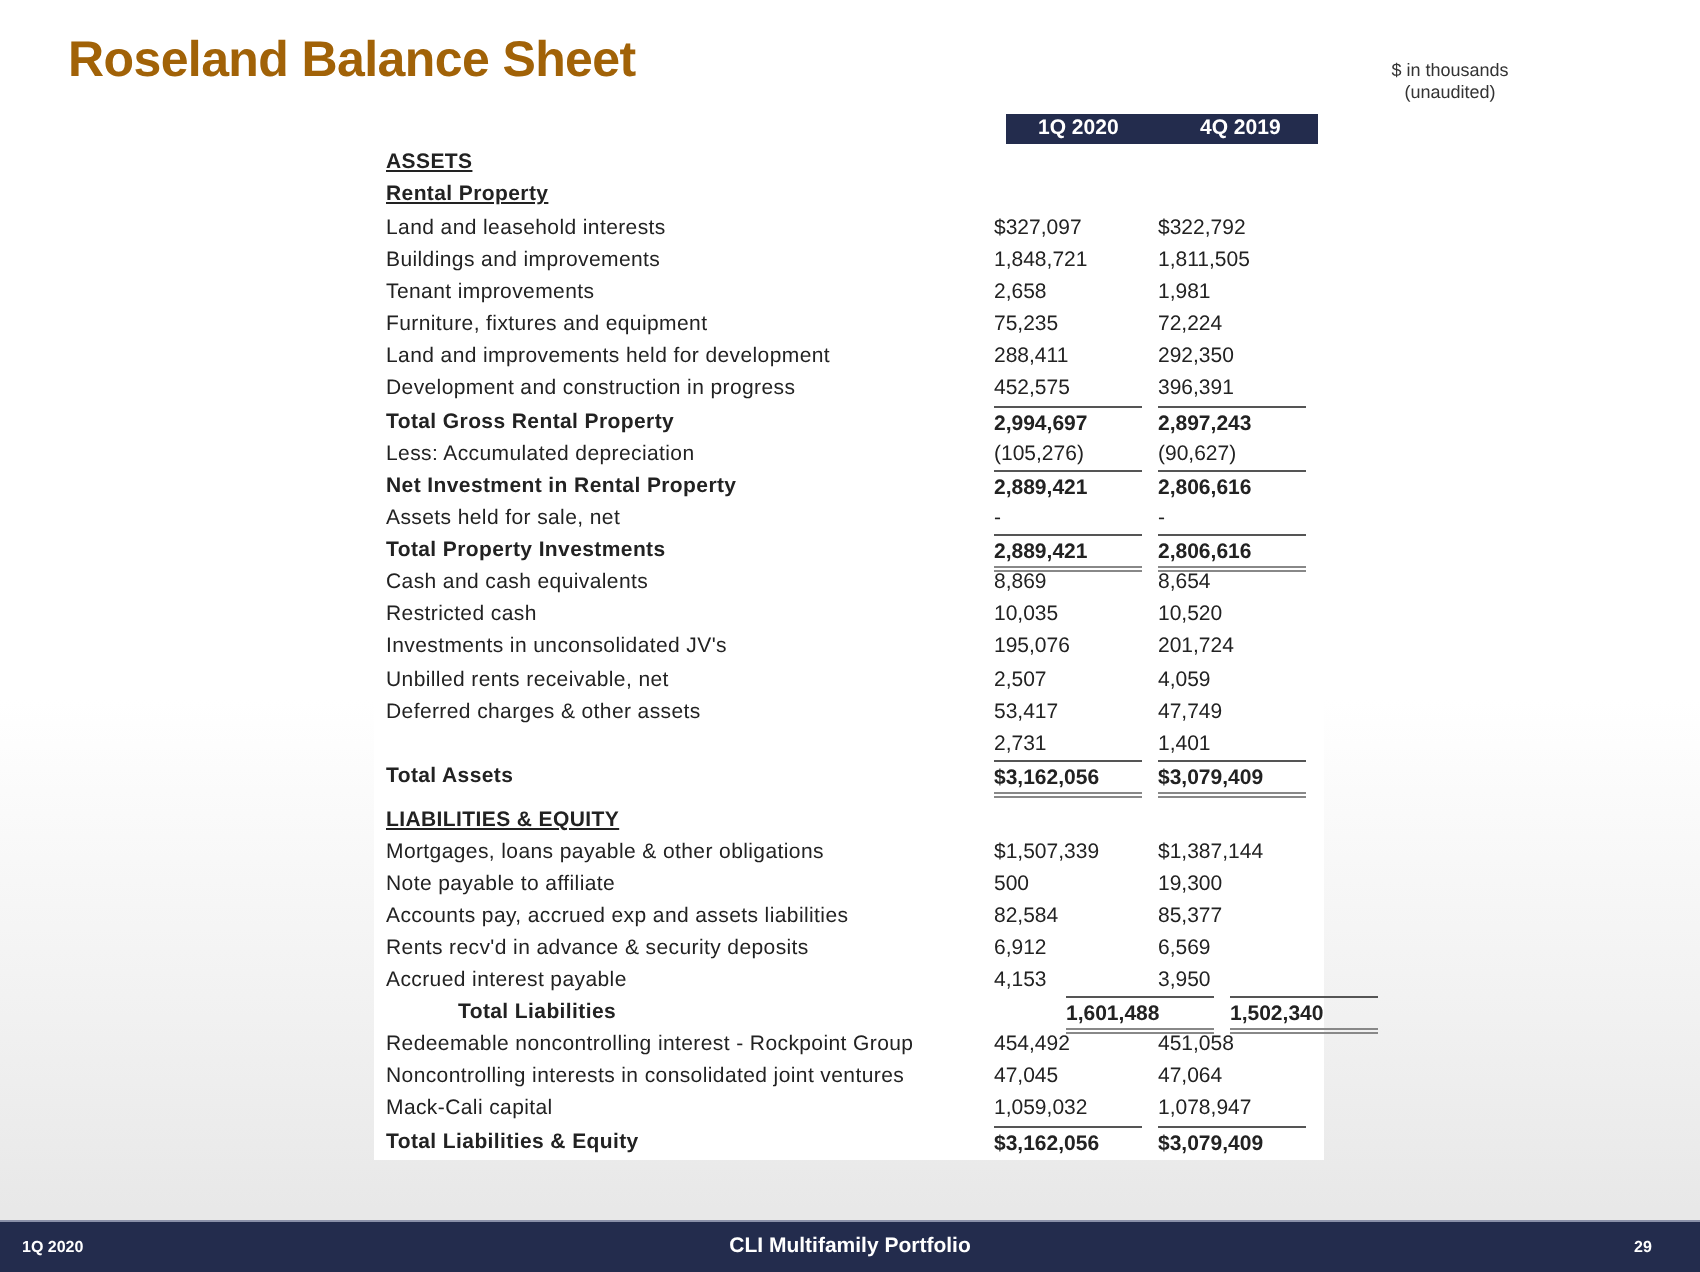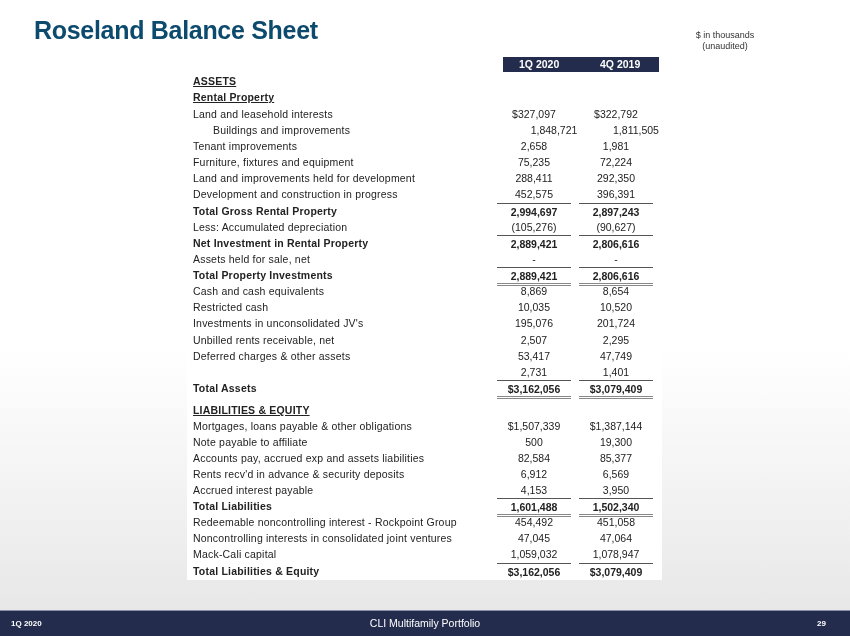--- a/index.html
+++ b/index.html
@@ -4,21 +4,21 @@
 <style>
   html, body { margin: 0; padding: 0; }
   body {
     width: 850px; height: 636px; position: relative; overflow: hidden;
     background: linear-gradient(to bottom, #ffffff 0%, #ffffff 55%, #f1f1f1 80%, #e8e8e8 95%);
     font-family: "Liberation Sans", sans-serif;
     color: #222;
   }
   .title {
     position: absolute; left: 34px; top: 16px;
-    font-size: 25px; font-weight: bold; color: #0c4a6e;
+    font-size: 25px; font-weight: bold; color: #a16207;
     letter-spacing: -0.3px;
   }
   .units {
     position: absolute; left: 680px; top: 30px; width: 90px;
     text-align: center; font-size: 9px; color: #333; line-height: 11px;
   }
   .table-wrap {
     position: absolute; left: 187px; top: 55px; width: 475px; height: 525px;
     background: #ffffff;
   }
@@ -27,34 +27,34 @@
     background: #232c4d; color: #fff; font-size: 10.5px; font-weight: bold;
   }
   .col-header span { position: absolute; top: 1px; }
   .col-header .h1 { left: 16px; }
   .col-header .h2 { left: 97px; }
   .row {
     position: absolute; left: 6px; width: 466px; height: 16px;
     font-size: 10.5px; line-height: 16px; white-space: nowrap;
   }
   .row .label { position: absolute; left: 0; top: 0; letter-spacing: 0.2px; }
-  .row .v1, .row .v2 { position: absolute; top: 0; text-align: center; width: 74px; }
+  .row .v1, .row .v2 { position: absolute; top: 0; text-align: left; width: 74px; }
   .row .v1 { left: 304px; }
   .row .v2 { left: 386px; }
   .row.bold { font-weight: bold; }
   .row.section .label { text-decoration: underline; font-weight: bold; }
   .rule-top .v1, .rule-top .v2 { border-top: 1px solid #555; }
   .row .v1, .row .v2 { box-sizing: border-box; }
   .dbl-bottom .v1, .dbl-bottom .v2 { border-bottom: 3px double #888; height: 19px; }
   .footer {
     position: absolute; left: 0; top: 610px; width: 850px; height: 26px;
     background: #232c4d; border-top: 1px solid #8a90a8; color: #fff;
   }
   .footer .left { position: absolute; left: 11px; top: 8px; font-size: 8px; font-weight: bold; }
-  .footer .center { position: absolute; left: 0; width: 850px; top: 6px; text-align: center; font-size: 10.5px; font-weight: normal; }
+  .footer .center { position: absolute; left: 0; width: 850px; top: 6px; text-align: center; font-size: 10.5px; font-weight: bold; }
   .footer .right { position: absolute; left: 817px; top: 8px; font-size: 8px; font-weight: bold; }
 </style>
 </head>
 <body>
 
 <div class="title">Roseland Balance Sheet</div>
 
 <div class="units">
   <div>$ in thousands</div>
   <div>(unaudited)</div>
@@ -70,21 +70,21 @@
         <span class="label">ASSETS</span>
       </div>
       <div class="row section" style="top: 34px;">
         <span class="label">Rental  Property</span>
       </div>
       <div class="row" style="top: 51px;">
         <span class="label">Land  and  leasehold  interests</span>
         <span class="v1">$327,097</span>
         <span class="v2">$322,792</span>
       </div>
-      <div class="row" style="top: 67px; margin-left: 20px;">
+      <div class="row" style="top: 67px;">
         <span class="label">Buildings  and  improvements</span>
         <span class="v1">1,848,721</span>
         <span class="v2">1,811,505</span>
       </div>
       <div class="row" style="top: 83px;">
         <span class="label">Tenant improvements</span>
         <span class="v1">2,658</span>
         <span class="v2">1,981</span>
       </div>
       <div class="row" style="top: 99px;">
@@ -138,21 +138,21 @@
         <span class="v2">10,520</span>
       </div>
       <div class="row" style="top: 260px;">
         <span class="label">Investments  in  unconsolidated  JV's</span>
         <span class="v1">195,076</span>
         <span class="v2">201,724</span>
       </div>
       <div class="row" style="top: 277px;">
         <span class="label">Unbilled  rents  receivable, net</span>
         <span class="v1">2,507</span>
-        <span class="v2">2,295</span>
+        <span class="v2">4,059</span>
       </div>
       <div class="row" style="top: 293px;">
         <span class="label">Deferred  charges  &amp;  other  assets</span>
         <span class="v1">53,417</span>
         <span class="v2">47,749</span>
       </div>
       <div class="row" style="top: 309px;">
         <span class="v1">2,731</span>
         <span class="v2">1,401</span>
       </div>
@@ -182,21 +182,21 @@
       <div class="row" style="top: 411px;">
         <span class="label">Rents  recv'd  in  advance  &amp;  security  deposits</span>
         <span class="v1">6,912</span>
         <span class="v2">6,569</span>
       </div>
       <div class="row" style="top: 427px;">
         <span class="label">Accrued  interest  payable</span>
         <span class="v1">4,153</span>
         <span class="v2">3,950</span>
       </div>
-      <div class="row bold rule-top dbl-bottom" style="top: 443px;">
+      <div class="row bold rule-top dbl-bottom" style="top: 443px; margin-left: 36px;">
         <span class="label">Total  Liabilities</span>
         <span class="v1">1,601,488</span>
         <span class="v2">1,502,340</span>
       </div>
       <div class="row" style="top: 459px;">
         <span class="label">Redeemable noncontrolling interest - Rockpoint Group</span>
         <span class="v1">454,492</span>
         <span class="v2">451,058</span>
       </div>
       <div class="row" style="top: 475px;">

